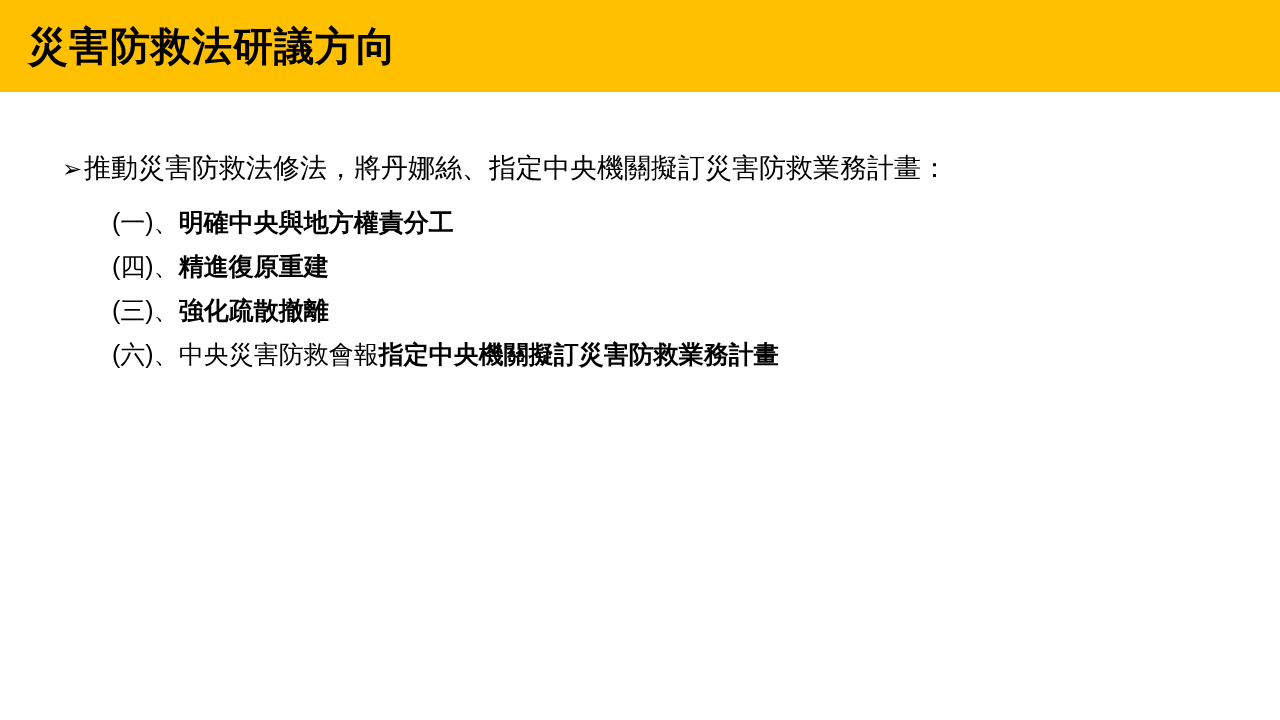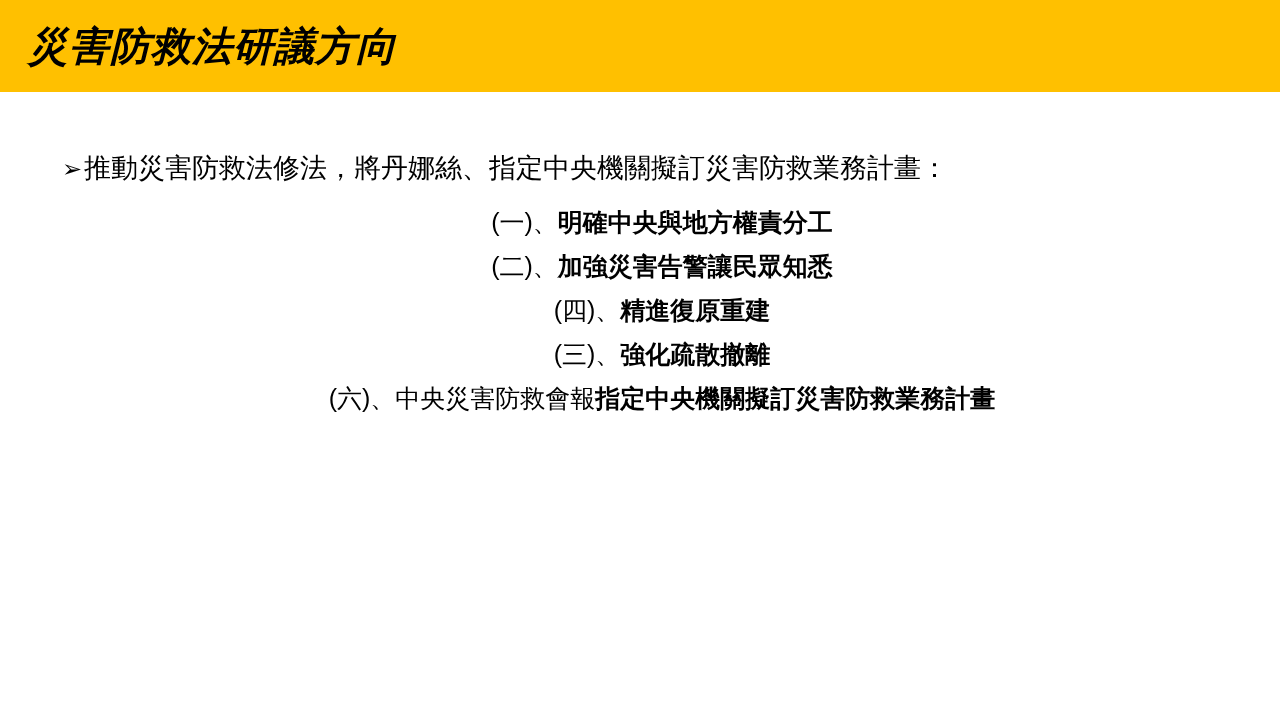--- a/index.html
+++ b/index.html
@@ -19,21 +19,20 @@
     height: 720px;
     background: #ffffff;
   }
   .title-bar {
     position: absolute;
     left: 0;
     top: 0;
     width: 1280px;
     height: 92px;
     background: #FFC000;
-    font-style: italic;
   }
   .title-text {
     position: absolute;
     left: 28px;
     top: 18px;
     font-size: 40px;
     font-weight: bold;
     color: #000000;
     letter-spacing: 1px;
     line-height: 56px;
@@ -71,21 +70,20 @@
     position: absolute;
     left: 112px;
     top: 108px;
     width: 1100px;
   }
   .sub-item {
     font-size: 25px;
     line-height: 44px;
     color: #000000;
     white-space: nowrap;
-    text-align: center;
   }
   .sub-num {
     font-weight: normal;
   }
   .sub-label {
     font-weight: bold;
   }
   .sub-label-light {
     font-weight: normal;
     margin-top: 34px;
@@ -106,23 +104,20 @@
       <span class="arrow-marker">➢</span>
       <span class="lead-text">推動災害防救法修法，將丹娜絲、指定中央機關擬訂災害防救業務計畫：</span>
     </div>
 
     <div class="sub-list">
 
       <div class="sub-item">
         <span class="sub-num">(一)、</span><span class="sub-label-light"></span><span class="sub-label">明確中央與地方權責分工</span>
       </div>
 
-      <div class="sub-item">
-        <span class="sub-num">(二)、</span><span class="sub-label-light"></span><span class="sub-label">加強災害告警讓民眾知悉</span>
-      </div>
 
       <div class="sub-item">
         <span class="sub-num">(四)、</span><span class="sub-label-light"></span><span class="sub-label">精進復原重建</span>
       </div>
 
       <div class="sub-item">
         <span class="sub-num">(三)、</span><span class="sub-label-light"></span><span class="sub-label">強化疏散撤離</span>
       </div>
 
 

